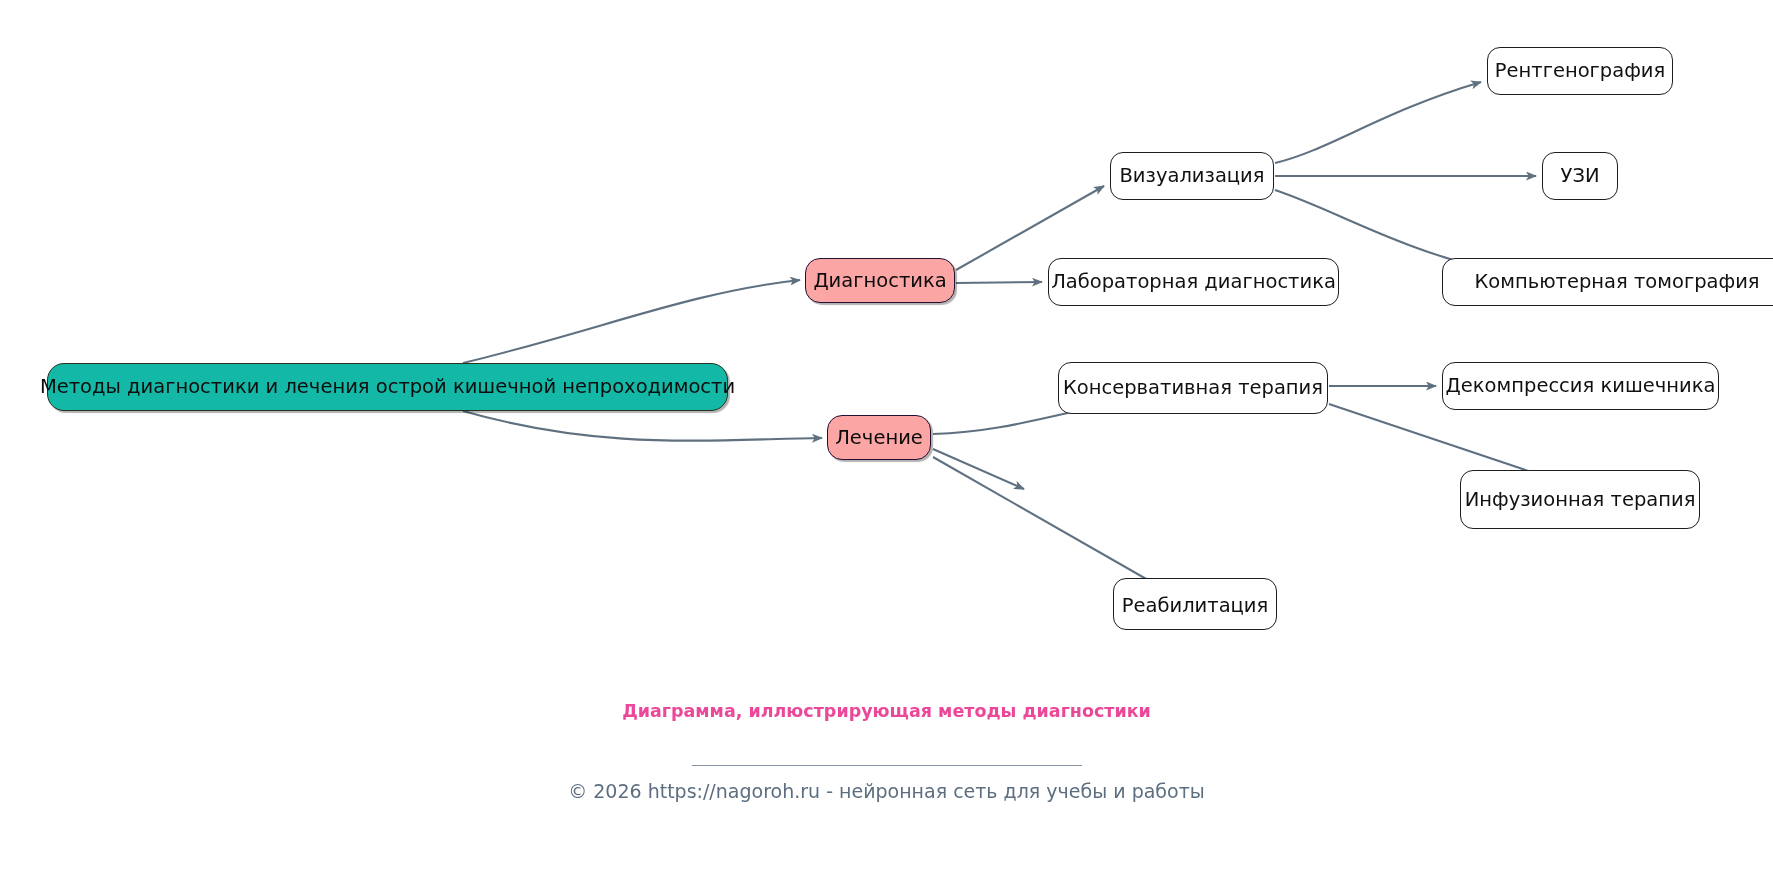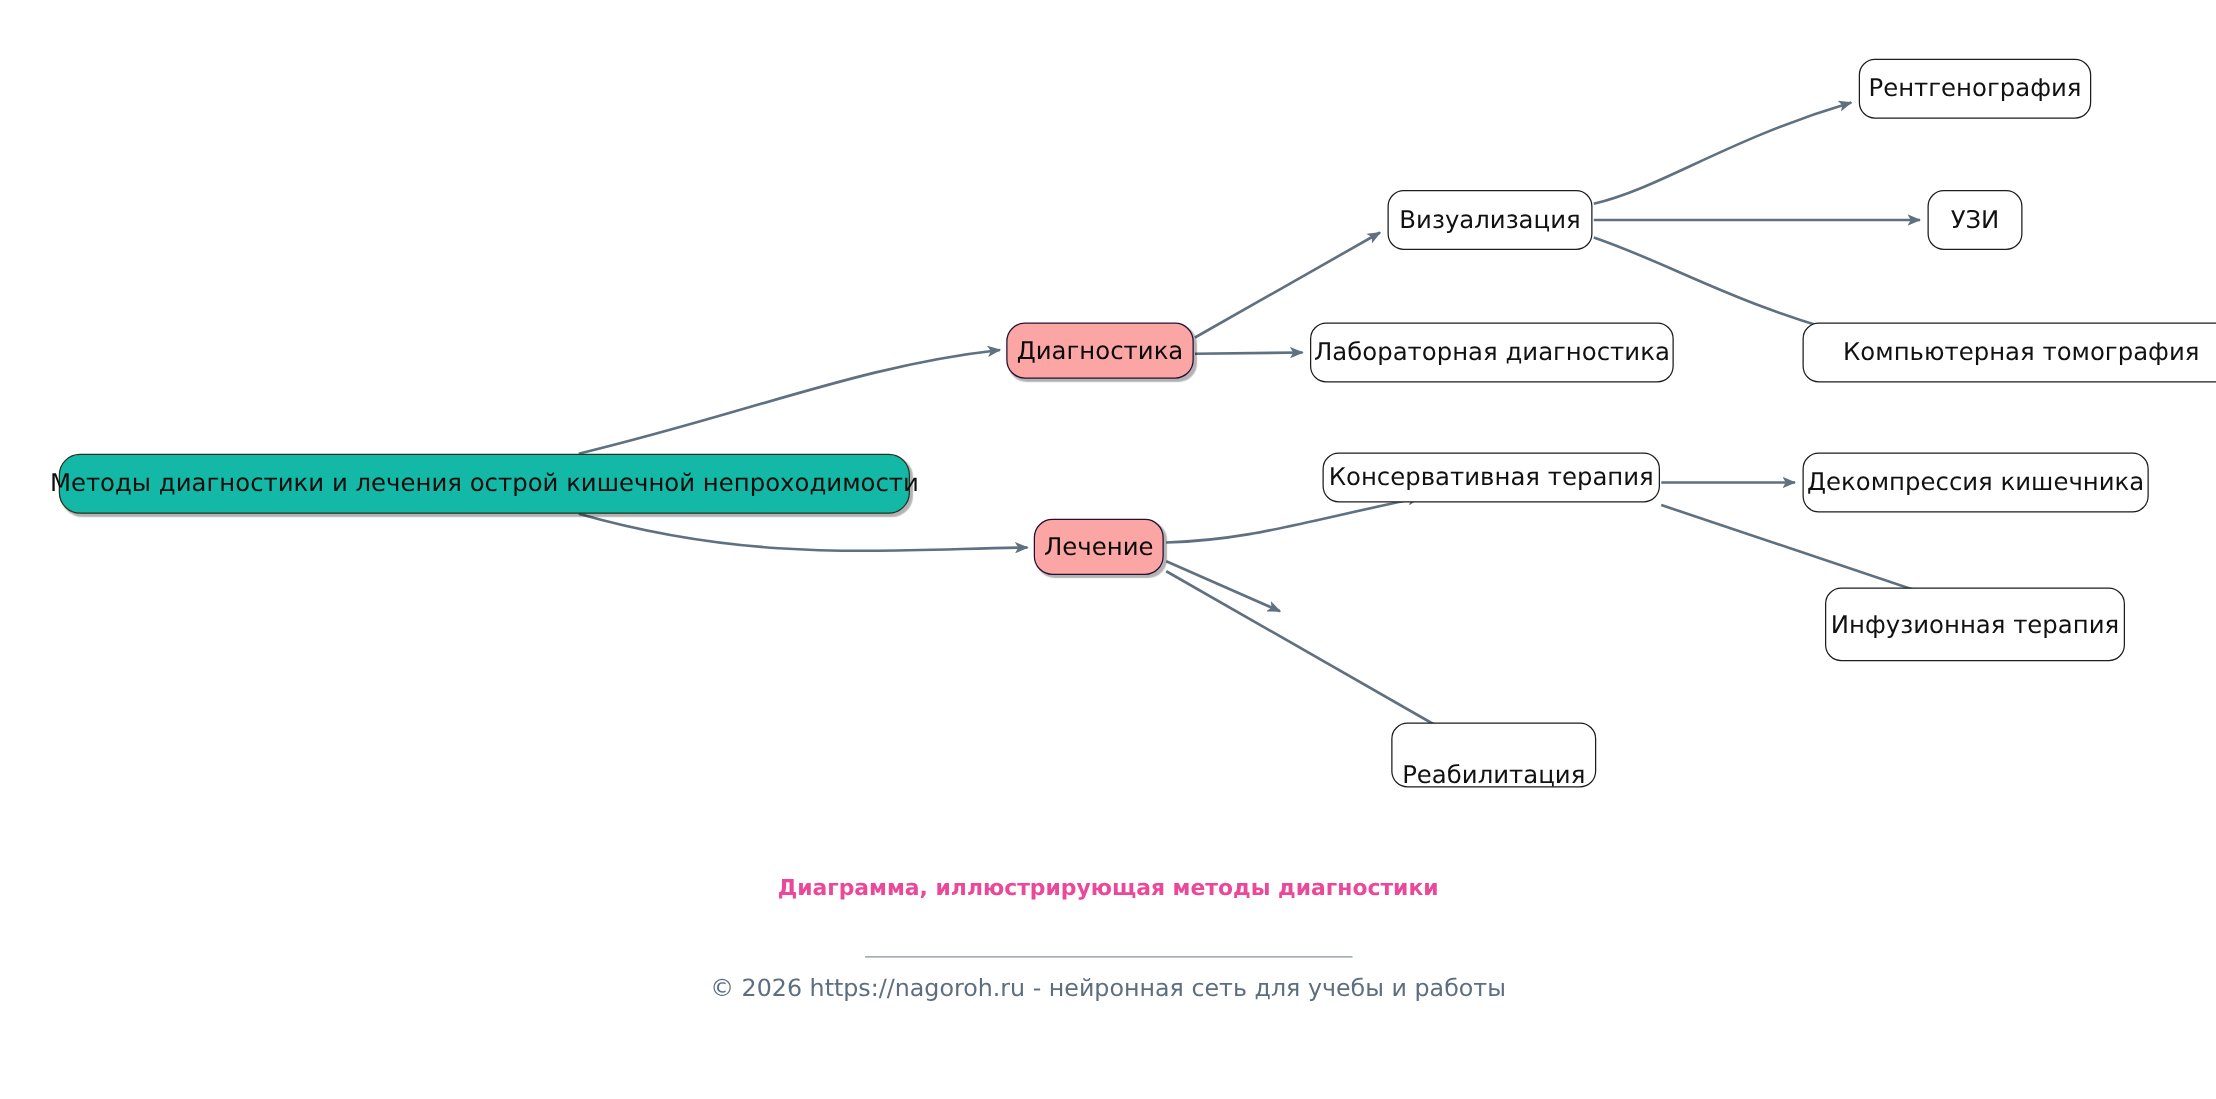--- a/index.html
+++ b/index.html
@@ -32,21 +32,21 @@
     display: flex;
     align-items: center;
     justify-content: center;
     border: 1.6px solid #1a1a1a;
     border-radius: 13px;
     background: #ffffff;
     color: #111111;
     font-size: 19.5px;
     line-height: 1;
     white-space: nowrap;
-    padding: 0 15px;
+    padding: 14px 15px;
     font-family: "DejaVu Sans", sans-serif;
   }
   .node.root {
     background: #14b8a6;
     border: 1.8px solid #24331a;
     border-radius: 17px;
     box-shadow: 2px 2px 1px rgba(0,0,0,0.30);
     color: #0e0e0e;
   }
   .node.branch {
@@ -152,21 +152,21 @@
   </div>
   <div class="node leaf" style="left:1487px; top:47px; width:186px; height:48px;">
     <span>Рентгенография</span>
   </div>
   <div class="node leaf" style="left:1542px; top:152px; width:76px; height:48px;">
     <span>УЗИ</span>
   </div>
   <div class="node leaf" style="left:1442px; top:258px; width:350px; height:48px;">
     <span>Компьютерная томография</span>
   </div>
-  <div class="node leaf" style="left:1058px; top:362px; width:270px; height:40px;">
+  <div class="node leaf" style="left:1058px; top:362px; width:270px; height:52px;">
     <span>Консервативная терапия</span>
   </div>
   <div class="node leaf" style="left:1113px; top:578px; width:164px; height:52px;align-items:flex-end;">
     <span>Реабилитация</span>
   </div>
   <div class="node leaf" style="left:1442px; top:362px; width:277px; height:48px;">
     <span>Декомпрессия кишечника</span>
   </div>
   <div class="node leaf" style="left:1460px; top:470px; width:240px; height:59px;">
     <span>Инфузионная терапия</span>

